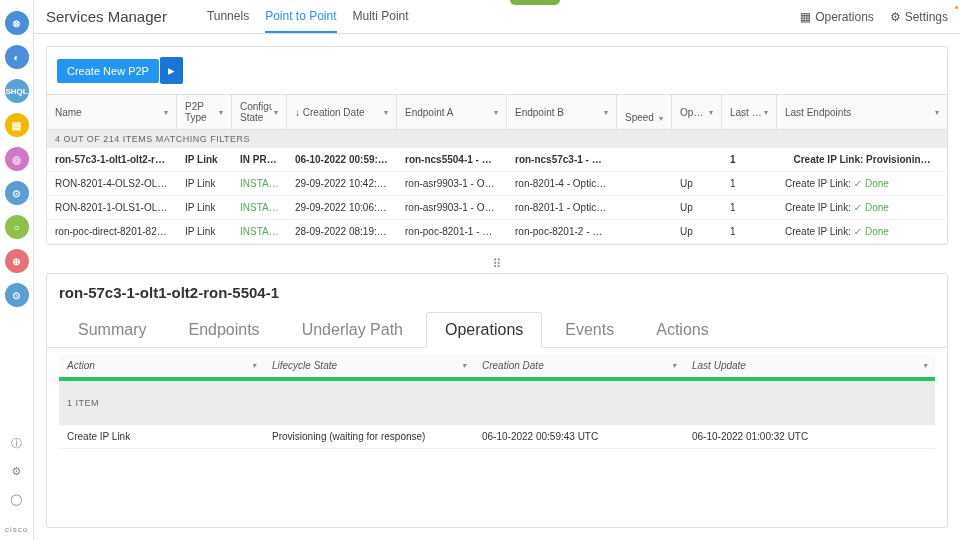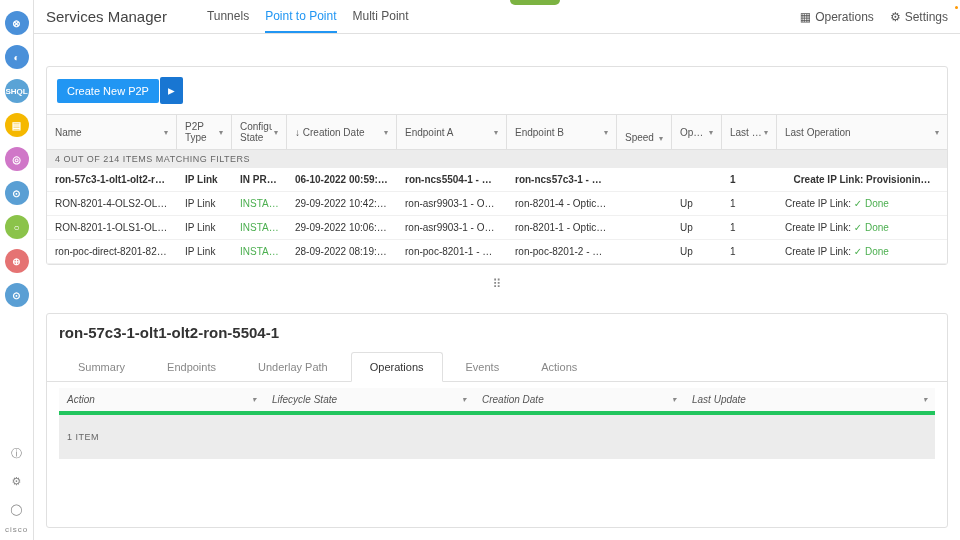--- a/index.html
+++ b/index.html
@@ -11,31 +11,31 @@
 .si2 { background: #4a90d9; color: #fff; }
 .si3 { background: #5aa3d6; color: #fff; font-size: 8px; }
 .si4 { background: #f5b800; color: #fff; }
 .si5 { background: #d077c8; color: #fff; }
 .si6 { background: #5a9fd4; color: #fff; }
 .si7 { background: #8bc34a; color: #fff; }
 .si8 { background: #e57373; color: #fff; }
 .si9 { background: #5a9fd4; color: #fff; }
 .sidebar-bottom { margin-top: auto; display: flex; flex-direction: column; align-items: center; padding-bottom: 6px; }
 .sb-icon { width: 18px; height: 18px; margin: 5px 0; color: #888; cursor: pointer; display: flex; align-items: center; justify-content: center; }
-.cisco { font-size: 8px; color: #888; margin-top: 2px; letter-spacing: 1px; }
+.cisco { font-size: 8px; color: #888; margin-top: 12px; letter-spacing: 1px; }
 .main { flex: 1; display: flex; flex-direction: column; background: #fff; }
 .header { height: 34px; border-bottom: 1px solid #e0e0e0; display: flex; align-items: center; padding: 0 12px; }
 .header h1 { font-size: 15px; font-weight: 400; color: #444; margin-right: 40px; }
 .header-tabs { display: flex; gap: 16px; }
 .header-tab { font-size: 12px; color: #555; cursor: pointer; padding: 8px 0; border-bottom: 2px solid transparent; }
 .header-tab.active { color: #2196f3; border-bottom: 2px solid #2196f3; }
 .header-right { margin-left: auto; display: flex; gap: 16px; align-items: center; font-size: 12px; color: #555; }
 .hr-item { display: flex; align-items: center; gap: 4px; cursor: pointer; }
 .content { flex: 1; overflow: hidden; display: flex; flex-direction: column; padding: 12px; }
-.panel { border: 1px solid #e0e0e0; border-radius: 3px; background: #fff; display: flex; flex-direction: column; margin-top: 20px; }
+.panel { border: 1px solid #e0e0e0; border-radius: 3px; background: #fff; display: flex; flex-direction: column; }
 .top-panel { margin-bottom: 10px; }
 .create-btn-wrap { padding: 10px; }
 .create-btn { background: #2196f3; color: #fff; border: none; padding: 6px 10px; font-size: 11px; border-radius: 2px; cursor: pointer; display: inline-flex; align-items: center; }
 .create-btn-play { background: #1976d2; padding: 6px 8px; margin-left: 1px; border-radius: 2px; cursor: pointer; color: #fff; display: inline-flex; align-items: center; border: none; }
 .grid-header { display: flex; border-top: 1px solid #e0e0e0; border-bottom: 1px solid #e0e0e0; background: #fafafa; font-size: 10px; color: #555; }
 .gh-cell { padding: 6px 8px; border-right: 1px solid #e0e0e0; display: flex; align-items: center; justify-content: space-between; overflow: hidden; }
 .gh-cell:last-child { border-right: none; }
 .col-name { width: 130px; }
 .col-type { width: 55px; }
 .col-conf { width: 55px; }
@@ -52,21 +52,21 @@
 .grid-row.selected { font-weight: bold; }
 .gr-cell { padding: 6px 8px; overflow: hidden; white-space: nowrap; text-overflow: ellipsis; }
 .installed { color: #4caf50; }
 .inprog { color: #333; }
 .done { color: #4caf50; }
 .done::before { content: "✓ "; color: #4caf50; }
 .drag-handle { text-align: center; color: #888; font-size: 12px; padding: 2px 0; cursor: ns-resize; }
 .bottom-panel { flex: 1; display: flex; flex-direction: column; }
 .detail-title { font-size: 15px; font-weight: 600; padding: 10px 12px; color: #333; }
 .detail-tabs { display: flex; gap: 4px; padding: 0 12px; border-bottom: 1px solid #e0e0e0; }
-.detail-tab { padding: 8px 18px; font-size: 11px; color: #888; cursor: pointer; border: 1px solid transparent; border-bottom: none; position: relative; top: 1px; }
+.detail-tab { padding: 8px 18px; font-size: 16px; color: #888; cursor: pointer; border: 1px solid transparent; border-bottom: none; position: relative; top: 1px; }
 .detail-tab.active { color: #333; border: 1px solid #e0e0e0; border-bottom: 1px solid #fff; background: #fff; border-radius: 3px 3px 0 0; }
 .detail-grid-header { display: flex; border-bottom: 4px solid #22c55e; background: #fafafa; font-size: 10px; color: #555; margin: 6px 12px 0 12px; font-style: italic; }
 .dgh-cell { padding: 6px 8px; display: flex; align-items: center; justify-content: space-between; }
 .dcol-action { width: 205px; }
 .dcol-life { width: 210px; }
 .dcol-create { width: 210px; }
 .dcol-update { flex: 1; }
 .item-count { background: #ececec; padding: 17px 8px; font-size: 9px; color: #666; margin: 0 12px; letter-spacing: 0.5px; }
 .detail-row { display: flex; font-size: 10px; margin: 0 12px; border-bottom: 1px solid #f0f0f0; }
 .dr-cell { padding: 6px 8px; }
@@ -155,21 +155,21 @@
             </div>
           <div class="gh-cell col-opstate">
               <span style="overflow:hidden;text-overflow:ellipsis;white-space:nowrap">Operational State</span>
               <span class="chev">▾</span>
             </div>
           <div class="gh-cell col-last24">
               <span style="overflow:hidden;text-overflow:ellipsis;white-space:nowrap">Last 24h Operations</span>
               <span class="chev">▾</span>
             </div>
           <div class="gh-cell col-lastop">
-              <span>Last Operation</span>
+              <span>Last Endpoints</span>
               <span class="chev">▾</span>
             </div>
         </div>
 
         <div class="filter-bar">4 OUT OF 214 ITEMS MATCHING FILTERS</div>
 
         <div id="grid-rows">
             <div class="grid-row selected">
               <div class="gr-cell col-name">ron-57c3-1-olt1-olt2-ron-5504-1</div>
               <div class="gr-cell col-type">IP Link</div>
@@ -248,16 +248,24 @@
           <div class="dgh-cell dcol-create">
               <span>Creation Date</span>
               <span class="chev">▾</span>
             </div>
           <div class="dgh-cell dcol-update">
               <span>Last Update</span>
               <span class="chev">▾</span>
             </div>
         </div>
         <div class="item-count">1 ITEM</div>
+        <div id="detail-rows">
+            <div class="detail-row">
+              <div class="dr-cell dcol-action">Create IP Link</div>
+              <div class="dr-cell dcol-life">Provisioning (waiting for response)</div>
+              <div class="dr-cell dcol-create">06-10-2022 00:59:43 UTC</div>
+              <div class="dr-cell dcol-update">06-10-2022 01:00:32 UTC</div>
+            </div>
+          </div>
       </div>
     </div>
   </div>
 </div>
 
 </body></html>

